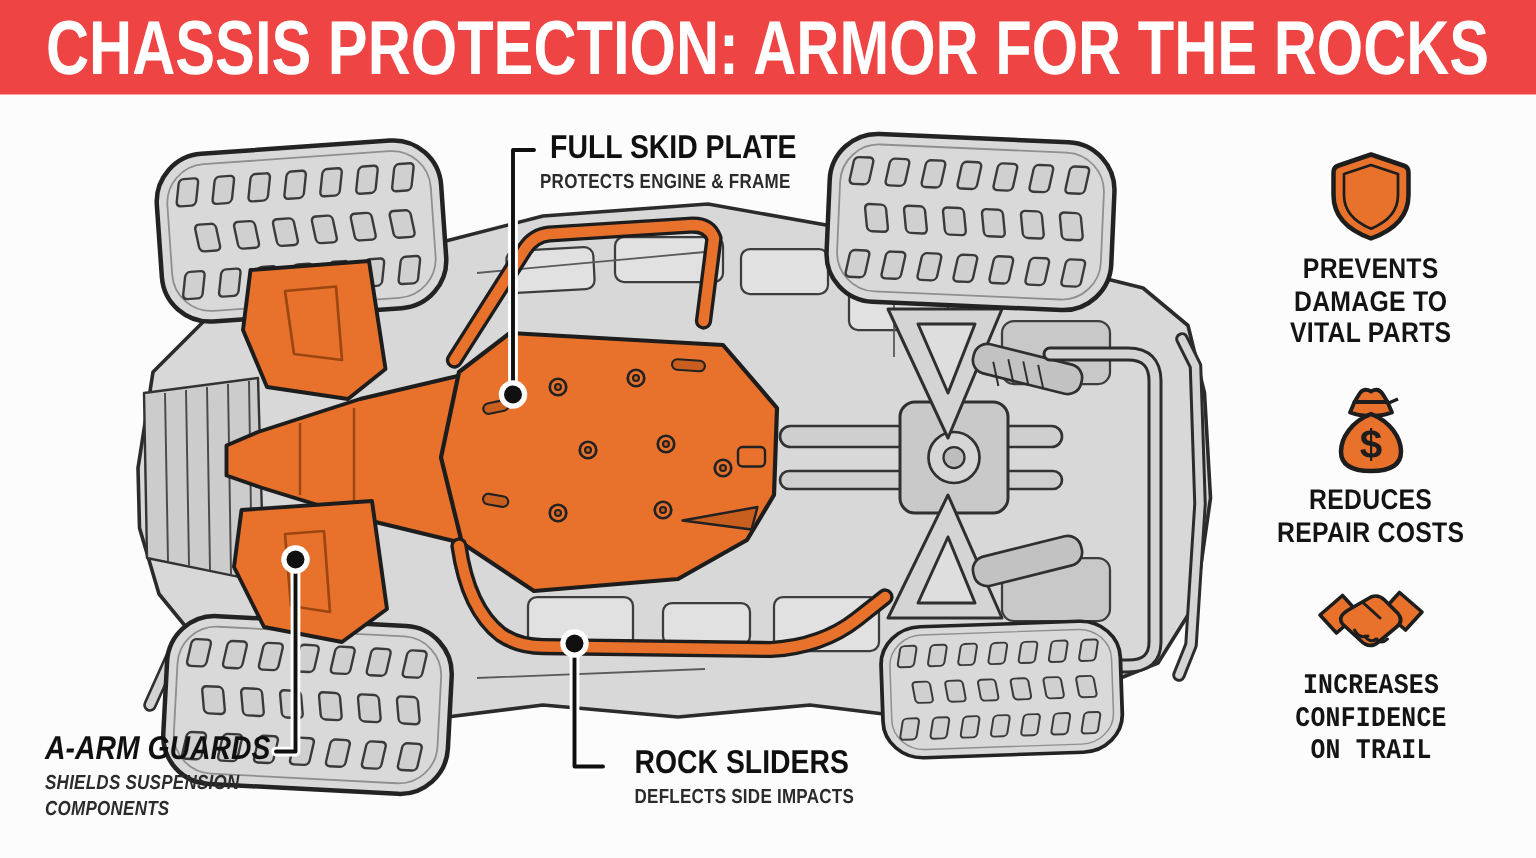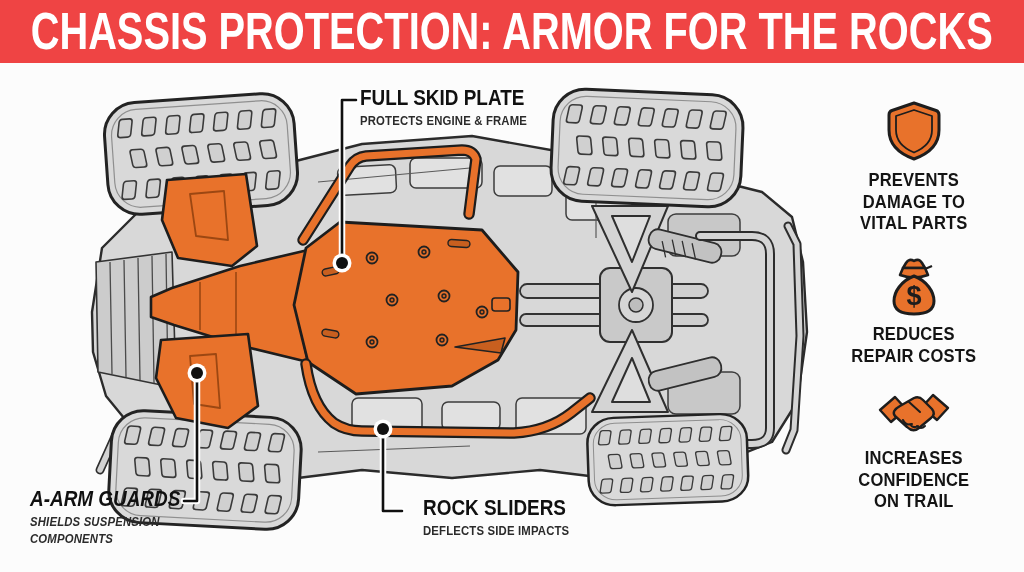--- a/index.html
+++ b/index.html
@@ -24,34 +24,34 @@
   .callout{position:absolute;color:#101010;}
   .callout .c-title{
     font-weight:700;font-size:22px;line-height:1.05;white-space:nowrap;
     transform:scaleX(0.86);transform-origin:left top;
   }
   .callout .c-sub{
     font-weight:700;font-size:13.5px;line-height:17px;color:#2b2b2b;
     white-space:pre-line;margin-top:3px;
     transform:scaleX(0.84);transform-origin:left top;letter-spacing:.2px;
   }
-  #lbl-skid{left:360px;top:86px;}
+  #lbl-skid{left:360px;top:86px;text-align:right;}
   #lbl-aarm{left:30px;top:487px;font-style:italic;}
   #lbl-rock{left:423px;top:496px;}
   
   #benefits{position:absolute;left:818px;top:64px;width:192px;height:509px;}
   .benefit{position:absolute;left:0;width:192px;display:flex;flex-direction:column;align-items:center;}
   .benefit .b-label{
     margin-top:7px;font-weight:700;font-size:19px;line-height:21.5px;
     text-align:center;color:#141414;white-space:pre-line;
     transform:scaleX(0.87);transform-origin:center top;letter-spacing:.2px;
   }
   #benefit-0{top:36px;}
   #benefit-1{top:192px;}
-  #benefit-2{top:326px;}
+  #benefit-2{top:326px;font-family:Liberation Mono, monospace;}
   .b-icon{display:block;}
 </style>
 </head>
 <body>
 
 <div id="stage">
 
   <svg id="diagram" viewBox="0 0 1024 572" xmlns="http://www.w3.org/2000/svg">
     <defs>
 

